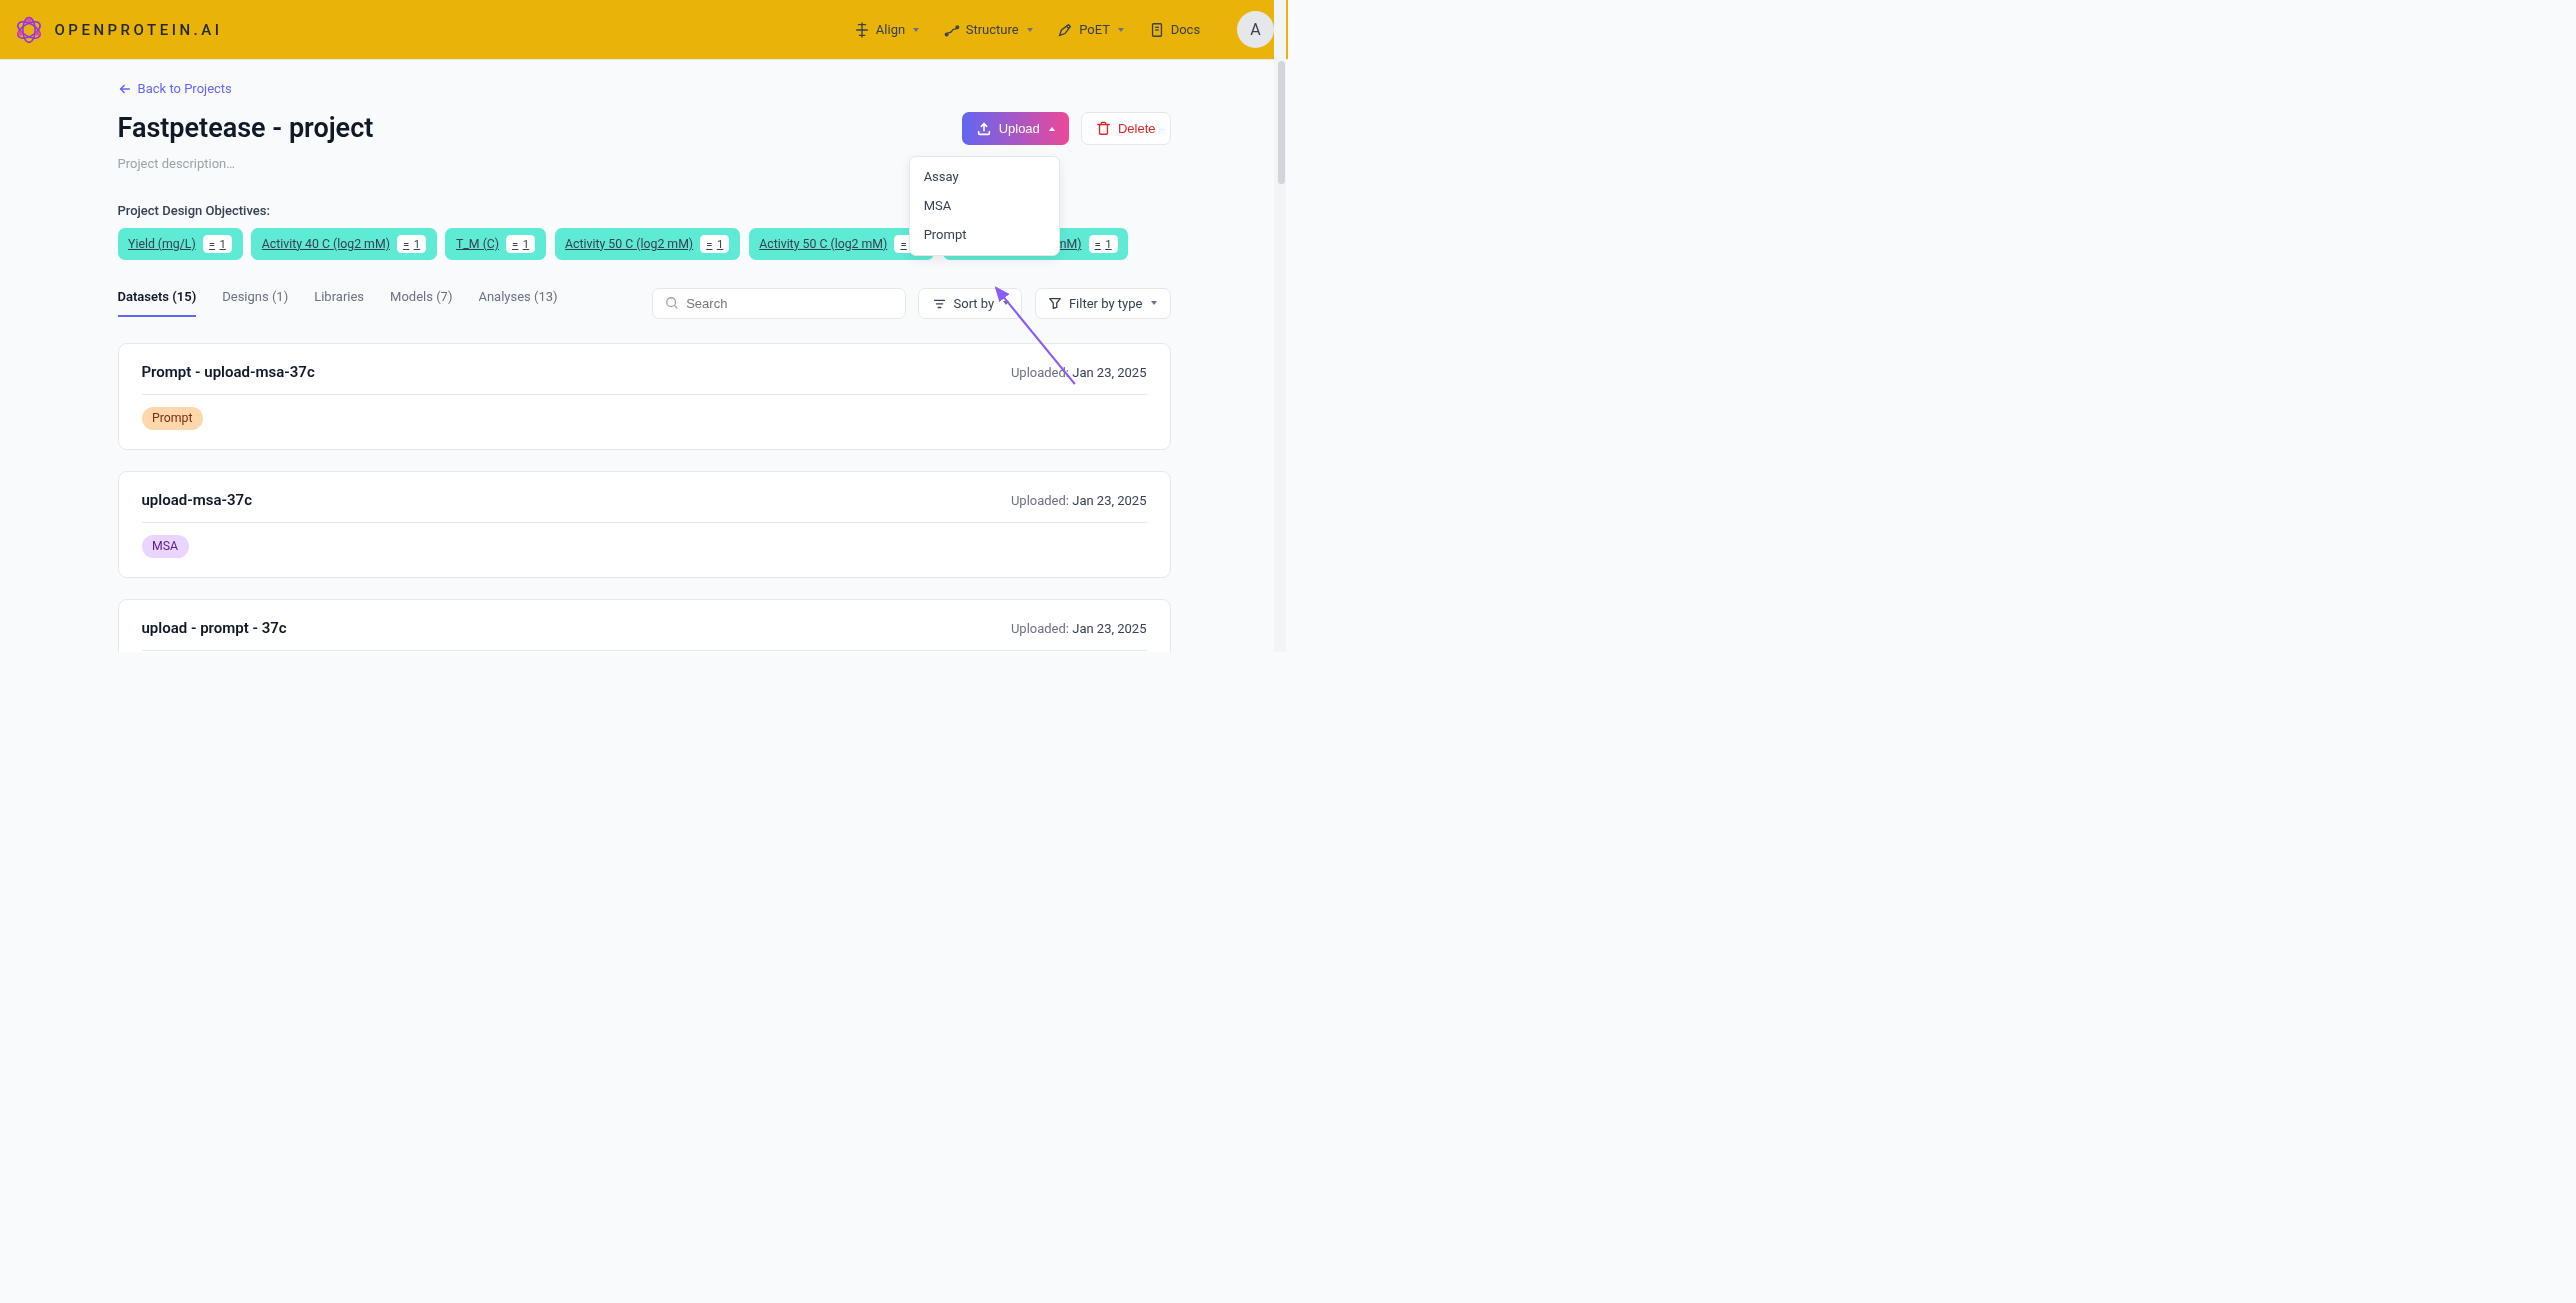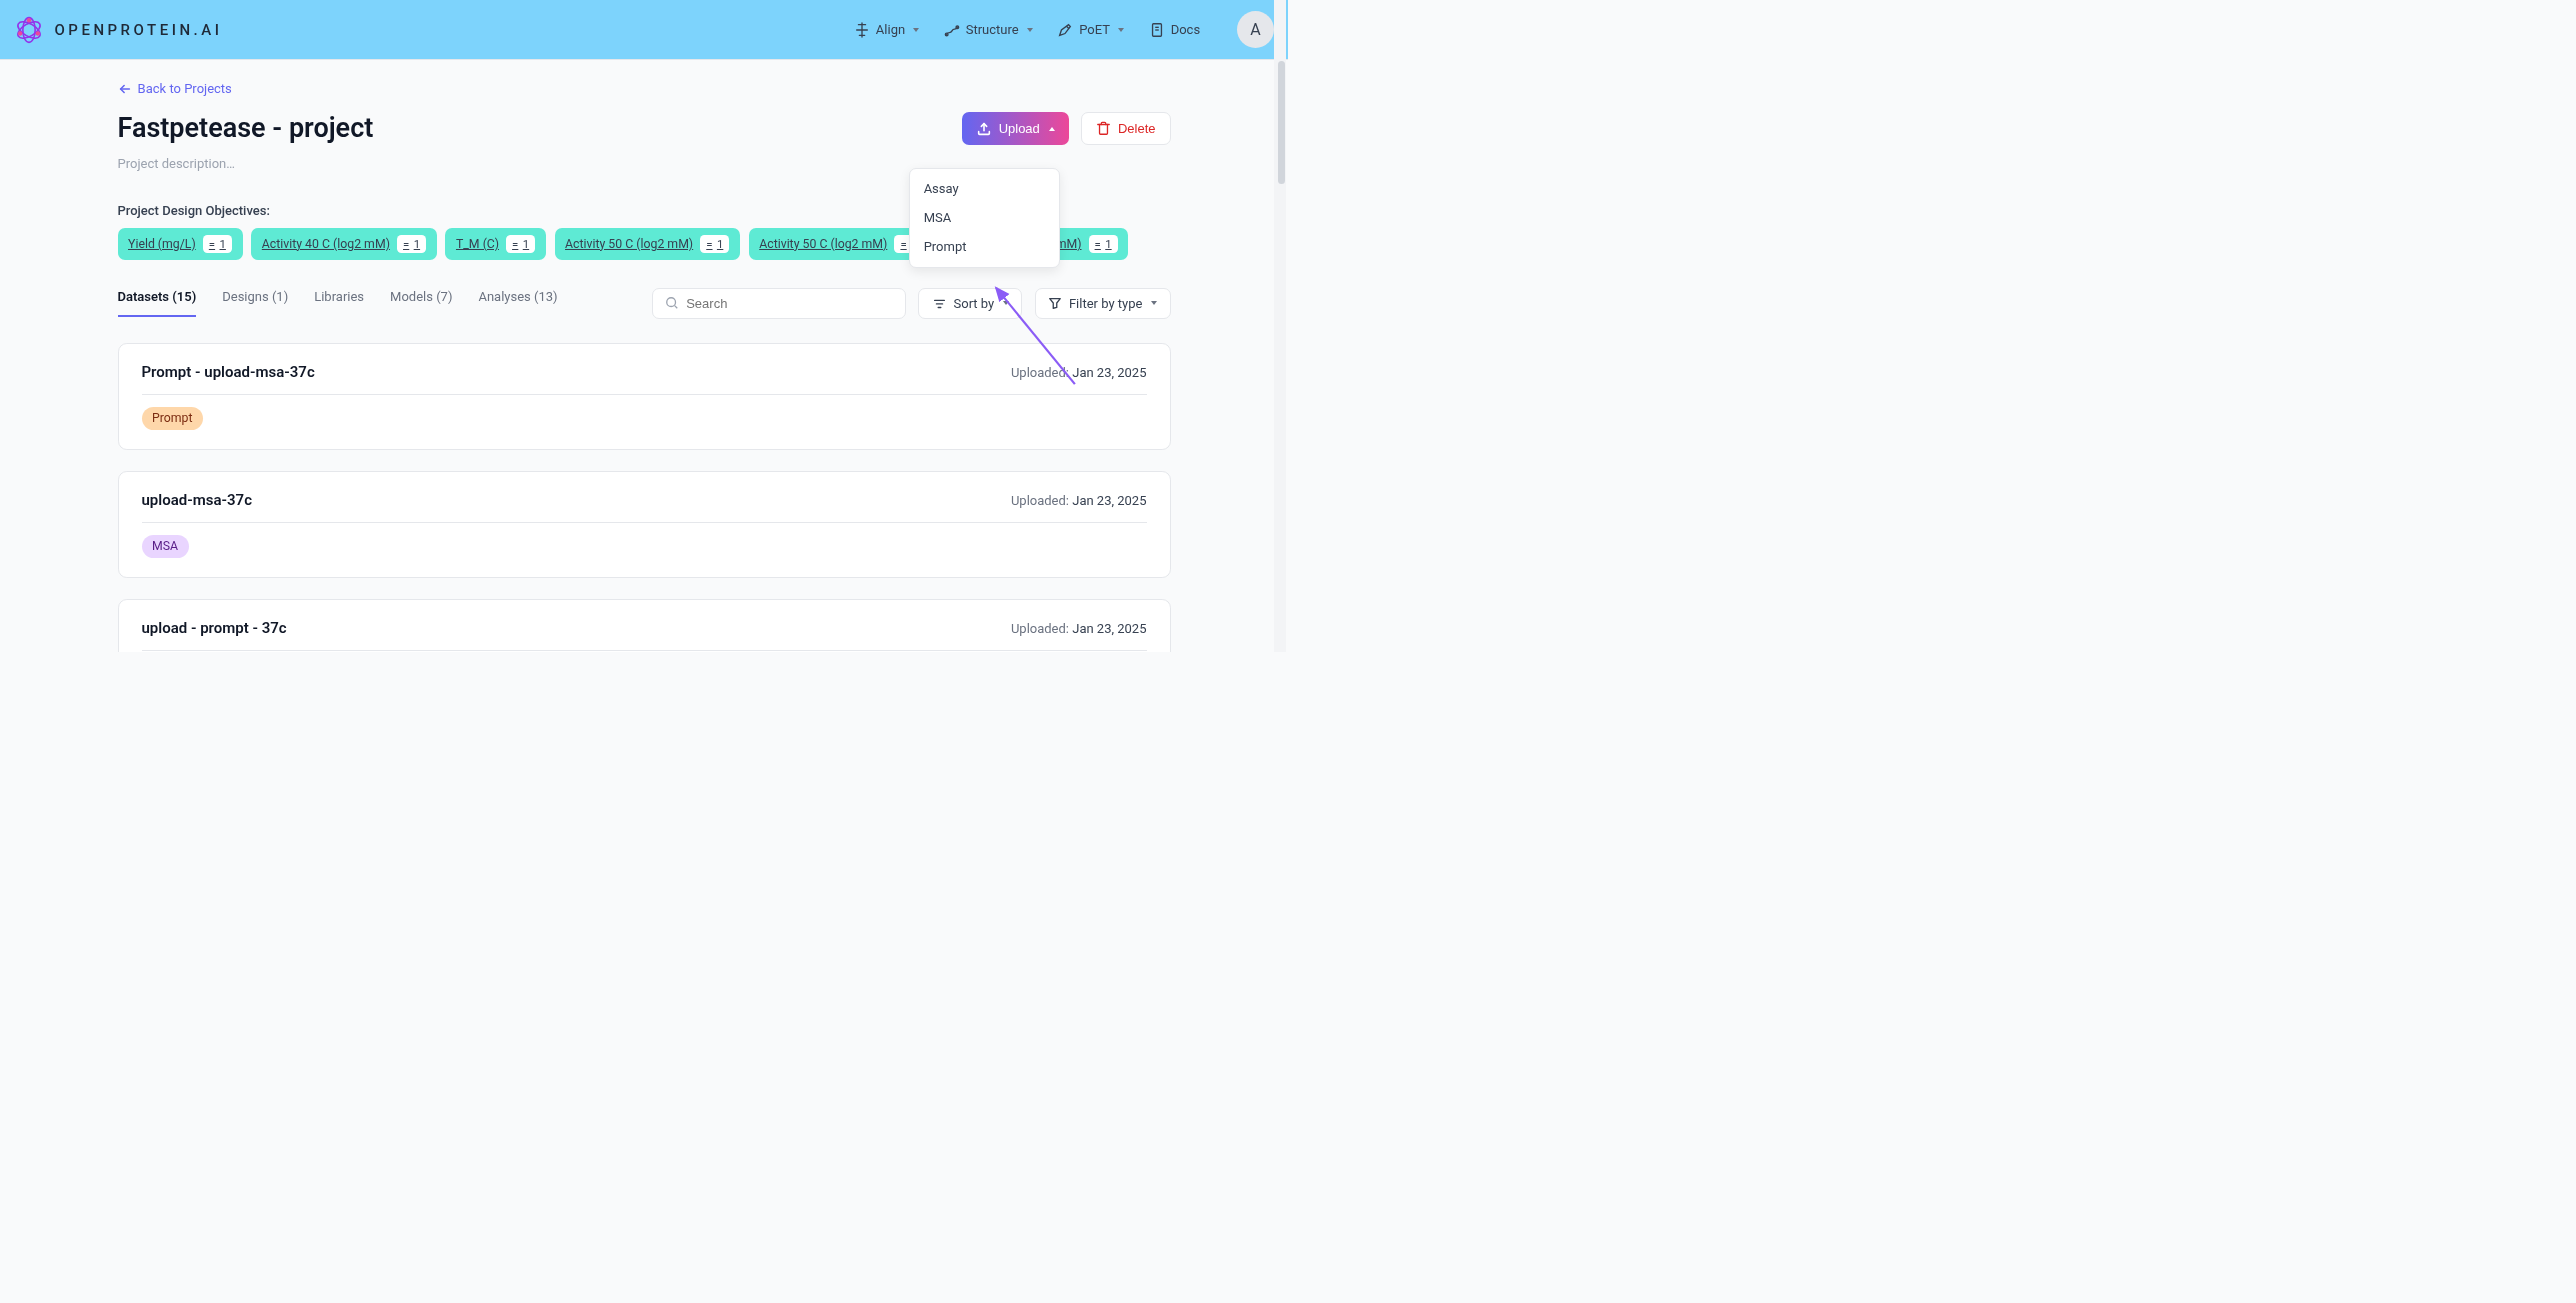--- a/index.html
+++ b/index.html
@@ -14,21 +14,21 @@
   width: 1288px;
   height: 652px;
   overflow: hidden;
   position: relative;
 }
 .header {
   display: flex;
   align-items: center;
   justify-content: space-between;
   padding: 8.8px 14px;
-  background: #7dd3fc;
+  background: #eab308;
   border-bottom: 0.9px solid #e5e7eb;
   height: 60px;
 }
 .logo-area {
   display: flex;
   align-items: center;
   gap: 10.5px;
 }
 .logo-icon {
   width: 30px;
@@ -140,21 +140,21 @@
   background: #fff;
   color: #dc2626;
   border: 0.9px solid #e5e7eb;
   border-radius: 7px;
   font-size: 13px;
   font-weight: 500;
   cursor: pointer;
 }
 .dropdown-menu {
   position: absolute;
-  top: 56px;
+  top: 44px;
   left: -53px;
   background: #fff;
   border: 0.9px solid #e5e7eb;
   border-radius: 7px;
   box-shadow: 0 3.5px 10.5px rgba(0,0,0,0.08);
   width: 151px;
   padding: 5.3px 0;
   z-index: 100;
 }
 .dropdown-item {

